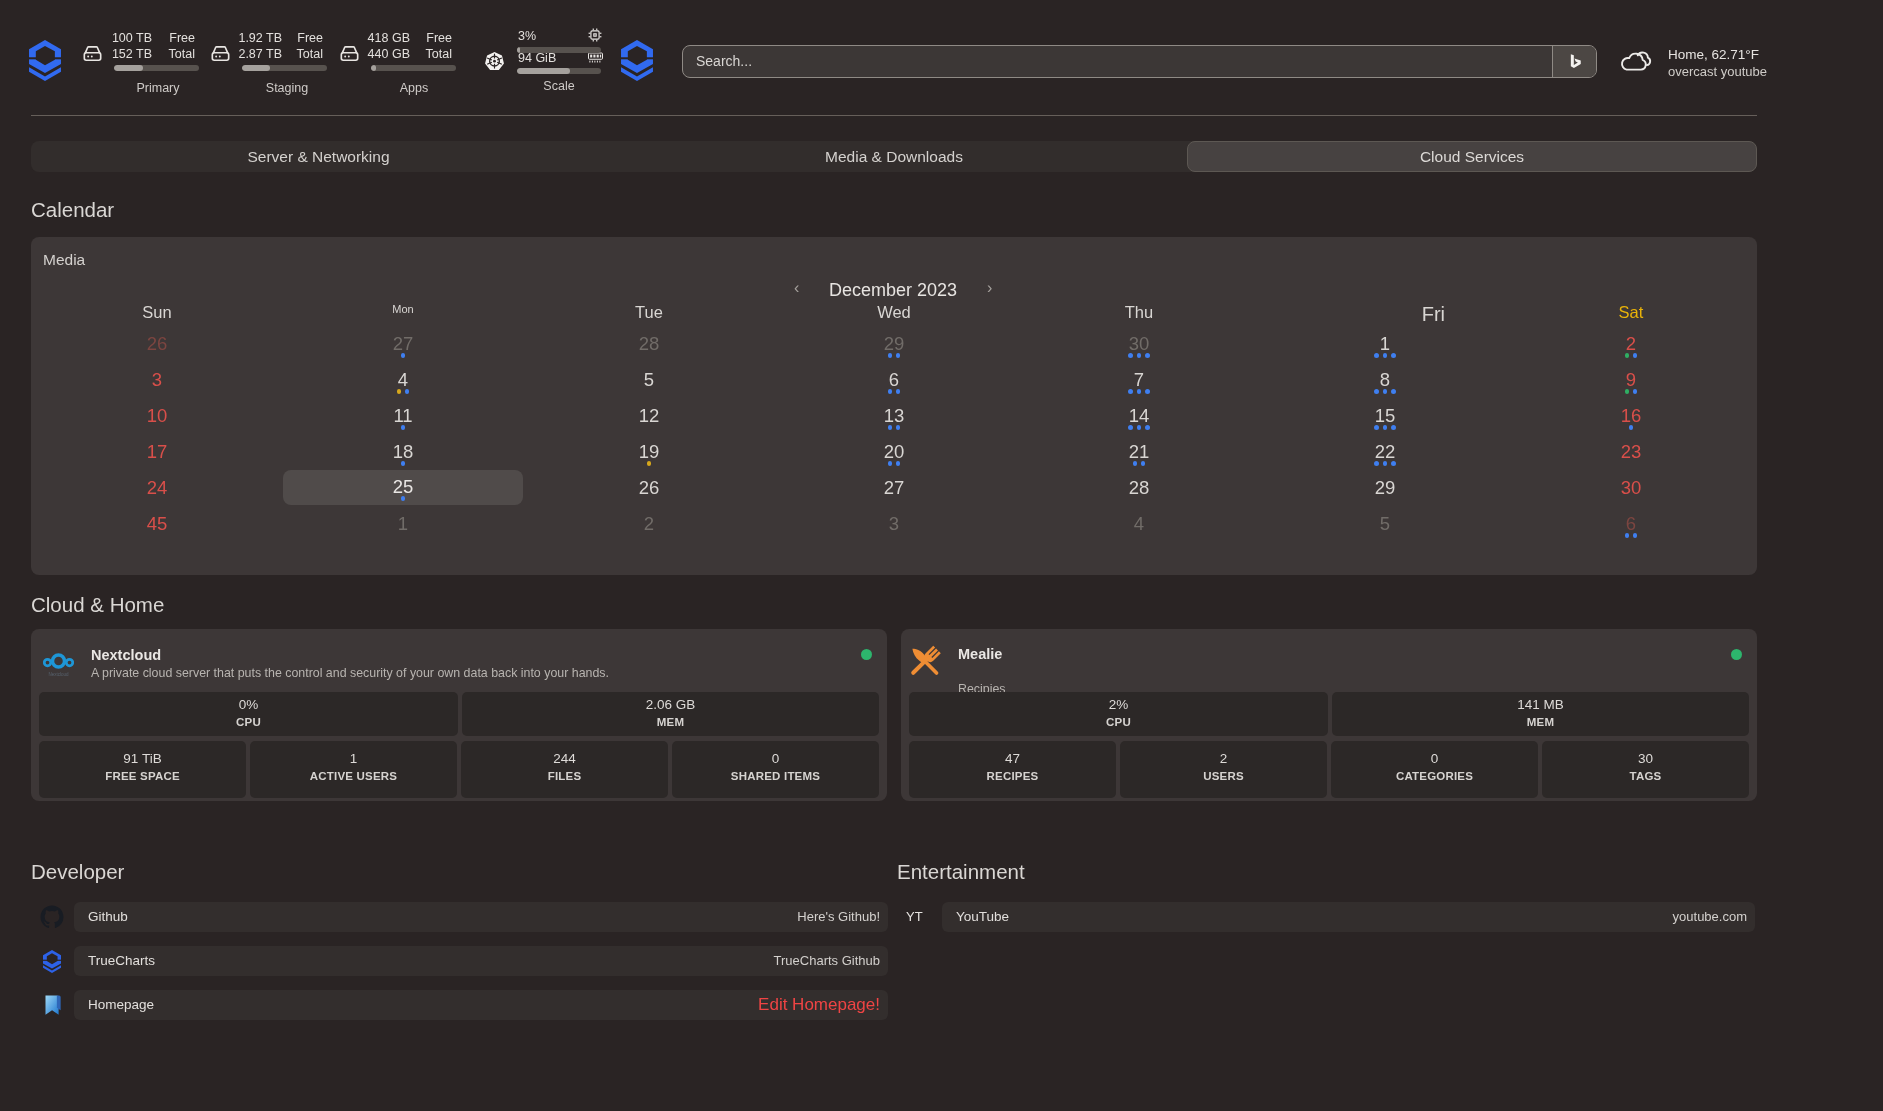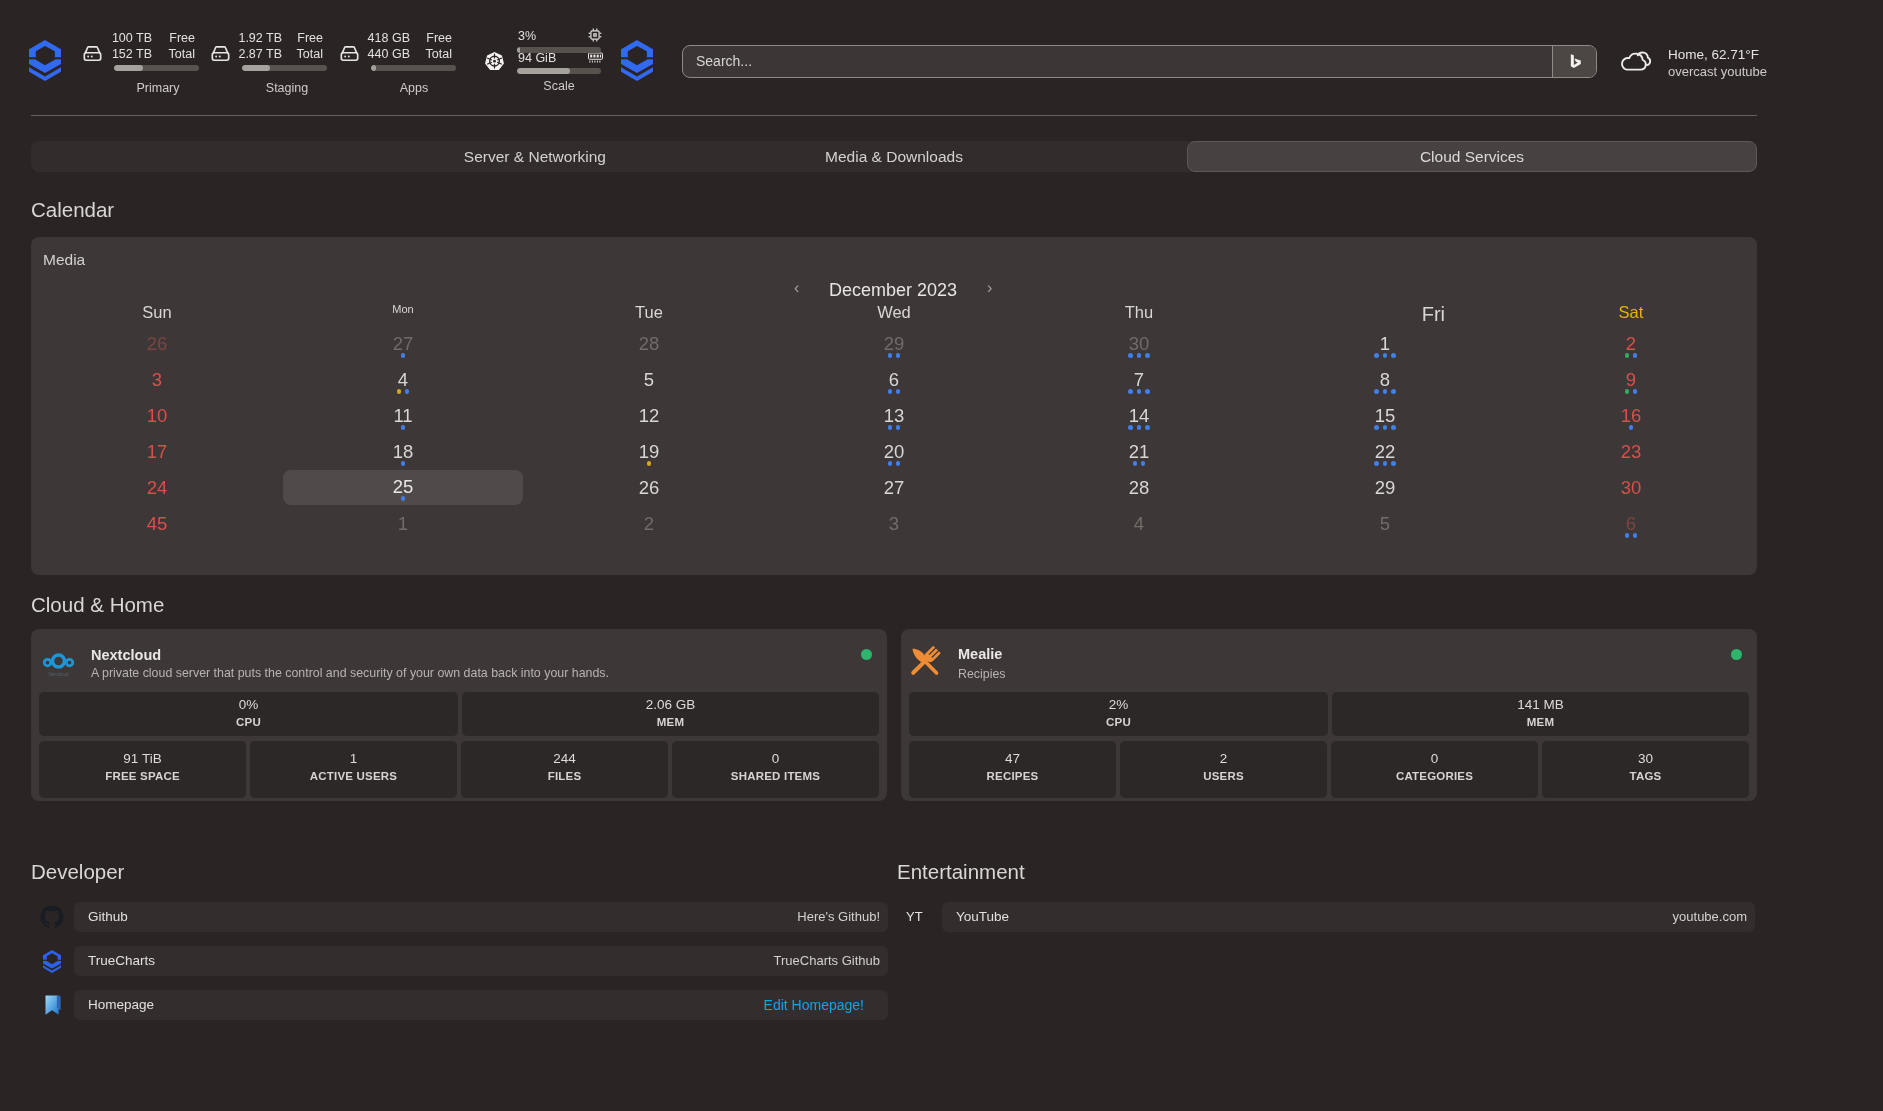--- a/index.html
+++ b/index.html
@@ -125,21 +125,21 @@
 </div>
   </div>
 <svg class="abs" style="left:1619px;top:48px" width="34" height="25" viewBox="0 0 34 25" fill="none" stroke="#eceae8" stroke-width="1.9" stroke-linejoin="round" stroke-linecap="round">
 <path d="M18.8 7.3 a5.4 5.4 0 0 1 10.1 2.4 a3.9 3.9 0 0 1-1.1 7.4"></path>
 <path d="M7.6 21.6 h14.3 a5 5 0 0 0 1.8-9.6 a7 7 0 0 0-13.5-1.9 a5.2 5.2 0 0 0-2.6 11.5 z"></path>
 </svg>
 <div class="abs" style="left:1668px;top:47px;font-size:13.5px;color:#e6e3e0">Home, 62.71°F</div>
 <div class="abs" style="left:1668px;top:64px;font-size:13px;color:#cfccc8">overcast youtube</div>
 <div class="abs" style="left:31px;top:115px;width:1726px;height:1px;background:#665f5a"></div>
 <div class="abs" style="left:31px;top:141px;width:1726px;height:31px;background:#322d2c;border-radius:8px">
-<div class="abs" style="left:0;top:0;width:575px;height:31px;line-height:31px;text-align:right;font-size:15.5px;color:#d4d1ce">Server &amp; Networking</div>
+<div class="abs" style="left:0;top:0;width:575px;height:31px;line-height:31px;text-align:center;font-size:15.5px;color:#d4d1ce">Server &amp; Networking</div>
 <div class="abs" style="left:575px;top:0;width:576px;height:31px;line-height:31px;text-align:center;font-size:15.5px;color:#d4d1ce">Media &amp; Downloads</div>
 <div class="abs" style="left:1156px;top:0;width:570px;height:31px;background:#474241;border:1px solid #5d5853;border-radius:8px;line-height:29px;text-align:center;font-size:15.5px;color:#dcd9d6">Cloud Services</div>
 </div>
 <div class="abs hdr" style="left:31px;top:198px">Calendar</div>
 <div class="card" style="left:31px;top:237px;width:1726px;height:338px">
 <div class="abs" style="left:12px;top:14px;font-size:15.5px;color:#d4d1ce">Media</div>
 <div class="abs" style="left:762px;top:43px;width:200px;text-align:center;font-size:18px;color:#e7e4e1">December 2023</div>
 <div class="abs" style="left:763px;top:42px;font-size:16px;color:#a5a09c">‹</div>
 <div class="abs" style="left:956px;top:42px;font-size:16px;color:#a5a09c">›</div>
 <div class="abs" style="left:66px;top:66px;width:120px;text-align:center;font-size:16.5px;color:#d9d6d3">Sun</div>
@@ -342,21 +342,21 @@
 <svg class="abs" style="left:4px;top:12px" width="40" height="40" viewBox="0 0 24 24" fill="#ef8d34">
 <g transform="rotate(-45 12 12)">
         <path d="M10.7,12.5 L10.7,22 a1.1,1.1 0 0 0 2.2,0 L12.9,12.5 C14.7,10.3 15.1,6.3 13.3,3.3 C12.8,2.4 12.3,1.8 11.9,1.4 C10.3,3.5 9.4,6.5 9.7,9.3 C9.8,10.5 10.1,11.7 10.7,12.5 Z"></path>
       </g>
 <g transform="rotate(45 12 12)">
         <path d="M9.0,2 h1.6 v5.6 h0.8 V2 h1.6 v5.6 h0.8 V2 h1.6 v6.4 a2.6,2.6 0 0 1 -2.1,2.55 L13.2,22 a1.2,1.2 0 0 1 -2.4,0 L10.9,10.95 A2.6,2.6 0 0 1 9.0,8.4 Z"></path>
       </g>
 </svg>
 <div class="abs" style="left:57px;top:17px">
       <div style="font-size:14.5px;font-weight:600;color:#eae7e4">Mealie</div>
-      <div style="font-size:12.4px;color:#b8b4b0;margin-top:5px">Recipies</div>
+      <div style="font-size:12.4px;color:#b8b4b0;margin-top:20px">Recipies</div>
     </div>
 <div class="abs" style="left:830px;top:20px;width:11px;height:11px;border-radius:6px;background:#2db56d"></div>
 <div class="cell" style="left:8px;top:63px;width:419px;height:44px;padding-top:5px">
       <div class="v">2%</div>
       <div class="l">CPU</div>
     </div>
 <div class="cell" style="left:431px;top:63px;width:417px;height:44px;padding-top:5px">
       <div class="v">141 MB</div>
       <div class="l">MEM</div>
     </div>
@@ -402,18 +402,18 @@
 <div class="abs" style="left:74px;top:902px;width:814px;height:30px;background:#332e2d;border-radius:6px">
 <div style="position:absolute;left:14px;top:0;line-height:30px;font-size:13.5px;color:#e2dfdc">Github</div>
 <div style="position:absolute;right:8px;top:0;line-height:30px;font-size:13px;color:#d3d0cd">Here's Github!</div>
   </div>
 <div class="abs" style="left:74px;top:946px;width:814px;height:30px;background:#332e2d;border-radius:6px">
 <div style="position:absolute;left:14px;top:0;line-height:30px;font-size:13.5px;color:#e2dfdc">TrueCharts</div>
 <div style="position:absolute;right:8px;top:0;line-height:30px;font-size:13px;color:#d3d0cd">TrueCharts Github</div>
   </div>
 <div class="abs" style="left:74px;top:990px;width:814px;height:30px;background:#332e2d;border-radius:6px">
 <div style="position:absolute;left:14px;top:0;line-height:30px;font-size:13.5px;color:#e2dfdc">Homepage</div>
-<div style="position:absolute;right:24px;top:0;line-height:30px;font-size:14px;color:#0ea5e9">Edit Homepage!</div>
+<div style="position:absolute;right:8px;top:0;line-height:30px;font-size:17px;color:#ef4444">Edit Homepage!</div>
   </div>
 <div class="abs" style="left:906px;top:902px;width:36px;height:30px;line-height:30px;font-size:13px;font-weight:normal;color:#e6e3e0">YT</div>
 <div class="abs" style="left:942px;top:902px;width:813px;height:30px;background:#332e2d;border-radius:6px">
 <div style="position:absolute;left:14px;top:0;line-height:30px;font-size:13.5px;color:#e2dfdc">YouTube</div>
 <div style="position:absolute;right:8px;top:0;line-height:30px;font-size:13px;color:#d3d0cd">youtube.com</div>
   </div>
 </body></html>

